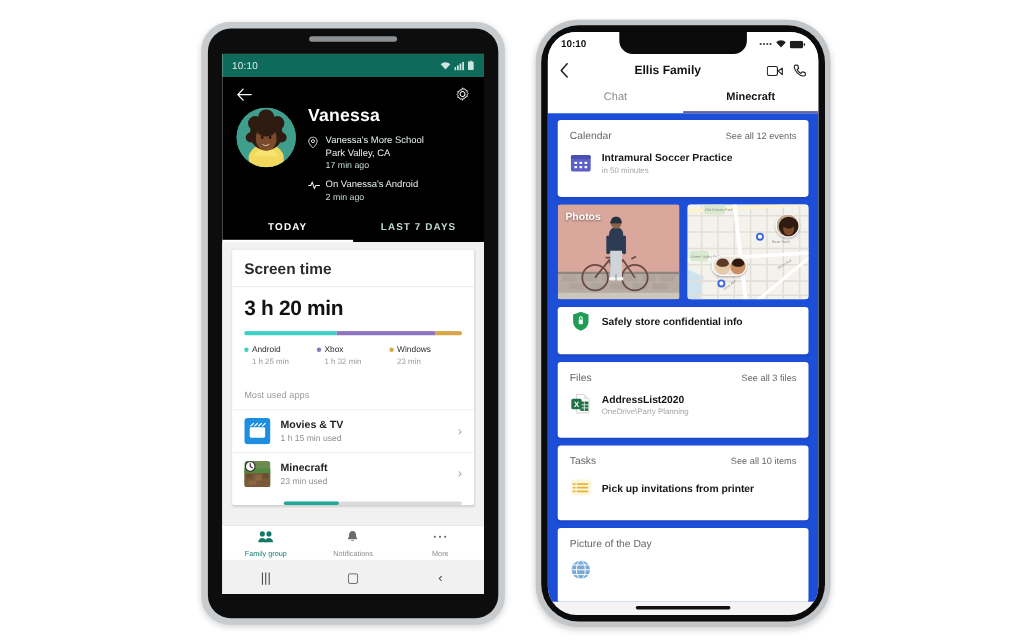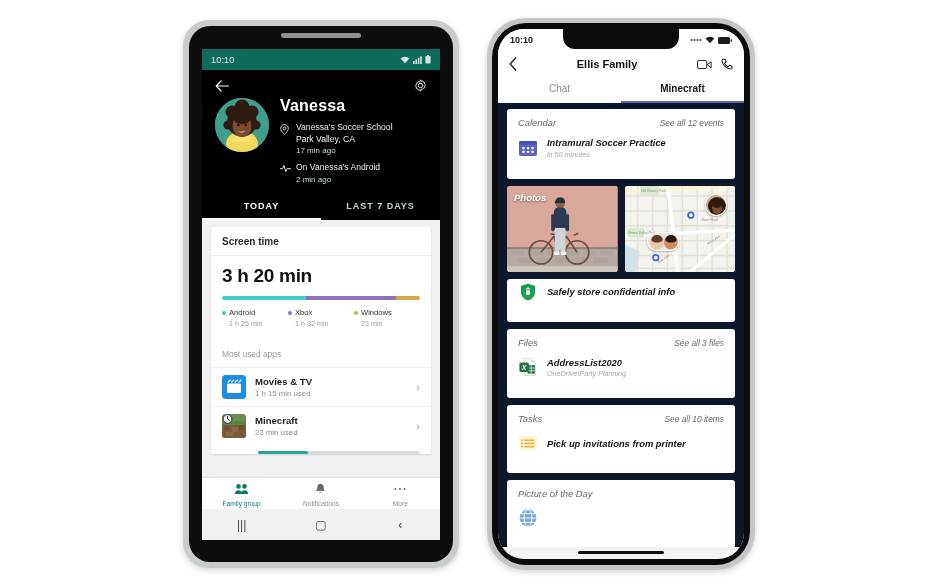--- a/index.html
+++ b/index.html
@@ -56,21 +56,21 @@
   .and-tabs { display: flex; margin-top: 11px; }
   .and-tab {
     flex: 1; text-align: center; color: #bfd9d4; font-size: 9px;
     font-weight: bold; letter-spacing: 1px; padding: 6px 0 7px 0;
     cursor: pointer; border-bottom: 2.5px solid transparent;
   }
   .and-tab.active { color: #ffffff; border-bottom-color: #ffffff; }
 
   .and-body { background: #f1f1f1; padding: 7px 9px 0 9px; height: 260px; overflow: hidden; }
   .card { background: #fff; border-radius: 2px; box-shadow: 0 1px 2px rgba(0,0,0,.13); }
-  .card-title { font-size: 10px; color: #2b2b2b; font-weight: bold; padding: 9px 11px 8px 11px;
+  .card-title { font-size: 14px; color: #2b2b2b; font-weight: bold; padding: 9px 11px 8px 11px;
                 border-bottom: 1px solid #ececec; }
   .st-body { padding: 9px 11px 10px 11px; }
   .st-total { font-size: 19px; font-weight: bold; color: #121212; letter-spacing: -.3px; }
   .st-bar { display: flex; height: 4.5px; border-radius: 3px; overflow: hidden; margin-top: 9px; }
   .st-legend { display: flex; margin-top: 8px; }
   .st-leg { flex: 1; }
   .st-leg-top { display: flex; align-items: center; gap: 3px; }
   .dot { width: 4px; height: 4px; border-radius: 50%; }
   .st-leg-name { font-size: 7.6px; color: #2e2e2e; }
   .st-leg-val { font-size: 7.2px; color: #9a9a9a; margin-top: 2px; margin-left: 7px; }
@@ -116,21 +116,21 @@
     justify-content: space-between; padding: 0 12px; font-size: 9px;
     color: #111; font-weight: bold; background: #ffffff; }
   .ios-status-icons { display: flex; align-items: center; gap: 3px; }
   .ios-header { background: #fff; display: flex; align-items: center; padding: 6px 11px 8px 11px; }
   .ios-title { flex: 1; text-align: center; font-size: 11px; font-weight: bold; color: #111; }
   .ios-h-icons { display: flex; gap: 9px; align-items: center; }
   .ios-tabs { display: flex; background: #fff; }
   .ios-tab { flex: 1; text-align: center; font-size: 10px; padding: 4px 0 7px 0;
     color: #8b8b8b; cursor: pointer; border-bottom: 2.5px solid transparent; }
   .ios-tab.active { color: #151515; font-weight: bold; }
-  .ios-body { background: #0f172a; padding: 6px 9px 0 9px; height: 444px; overflow: hidden; font-style: italic; }
+  .ios-body { background: #1d4ed8; padding: 6px 9px 0 9px; height: 444px; overflow: hidden; }
   .dcard { background: #fff; border-radius: 3px; box-shadow: 0 1px 2px rgba(0,0,0,.1); margin-bottom: 7px; }
   .dcard-head { display: flex; justify-content: space-between; align-items: baseline;
     padding: 8px 11px 6px 11px; }
   .dcard-t { font-size: 9.4px; color: #666; }
   .dcard-link { font-size: 8.4px; color: #666; cursor: pointer; }
   .dcard-row { display: flex; align-items: center; gap: 9px; padding: 3px 11px 20px 11px; cursor: pointer; }
   .dcard-ic { width: 20px; height: 20px; flex: 0 0 20px; line-height: 0; }
   .dcard-main { font-size: 9.4px; font-weight: bold; color: #161616; }
   .dcard-sub { font-size: 7.2px; color: #a5a5a5; margin-top: 1.5px; }
   .media-row { display: flex; gap: 7px; margin-bottom: 7px; }
@@ -213,21 +213,21 @@
             <div class="and-name">Vanessa</div>
 
             <div class="and-row">
               <span class="and-row-ic">
                 <svg width="9" height="11" viewBox="0 0 12 15">
                   <path d="M6 .8c2.9 0 5.2 2.3 5.2 5.2 0 3.7-5.2 8.2-5.2 8.2S.8 9.7.8 6C.8 3.1 3.1.8 6 .8Z" fill="none" stroke="#e9f3f1" stroke-width="1.2"></path>
                   <circle cx="6" cy="5.9" r="1.9" fill="none" stroke="#e9f3f1" stroke-width="1.2"></circle>
                 </svg>
               </span>
               <span>
-                <span class="and-row-txt" style="display:block">Vanessa's Soccer School</span>
+                <span class="and-row-txt" style="display:block">Vanessa's More School</span>
                 <span class="and-row-txt" style="display:block">Park Valley, CA</span>
                 <span class="and-row-sub" style="display:block">17 min ago</span>
               </span>
             </div>
 
             <div class="and-row">
               <span class="and-row-ic">
                 <svg width="11" height="9" viewBox="0 0 14 10">
                   <path d="M.6 5.2h2.6L5 1.2l2.4 7.6L9 5.2h4.4" fill="none" stroke="#e9f3f1" stroke-width="1.2" stroke-linecap="round" stroke-linejoin="round"></path>
                 </svg>

